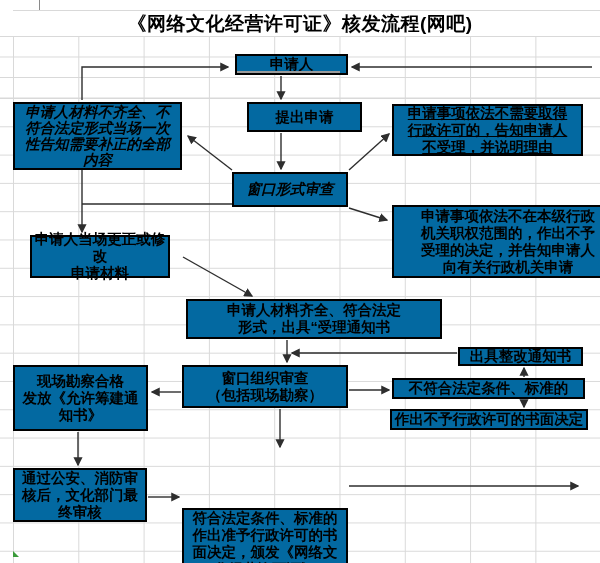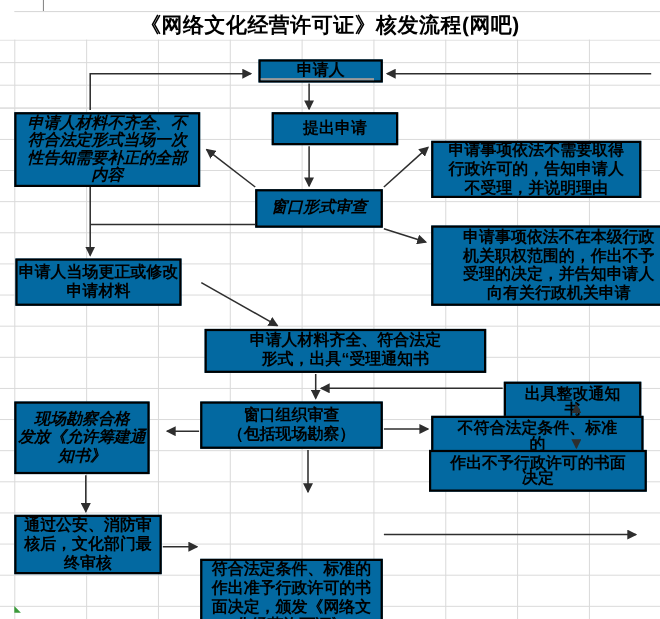--- a/index.html
+++ b/index.html
@@ -37,21 +37,21 @@
 
   .node{
     position:absolute;box-sizing:border-box;
     border:2px solid var(--border);background:#0369a1;
     display:flex;align-items:center;justify-content:center;
     text-align:center;white-space:pre-line;
     font-size:14.5px;line-height:17px;font-weight:bold;color:var(--ink);
     padding:0 1px;z-index:2;
   }
   .node.lh16{line-height:16px;}
-  .node.small{line-height:14.5px;padding:17px;}
+  .node.small{line-height:14.5px;padding:2px;}
 
   .applicant-underline{position:absolute;left:237px;top:71px;width:103px;height:1.5px;background:#9a9a9a;z-index:3;}
 
   svg.connectors{position:absolute;left:0;top:0;width:600px;height:563px;z-index:4;pointer-events:none;}
   svg.connectors line, svg.connectors polyline{stroke:var(--line);stroke-width:1.4;fill:none;}
   #ah path{fill:var(--line);}
 
   .cell-error-marker{
     position:absolute;left:13px;top:551px;width:0;height:0;z-index:1;
     border-bottom:6px solid var(--marker);border-right:6px solid transparent;
@@ -75,45 +75,45 @@
 
   <div class="node" style="left:235px;top:102px;width:115px;height:30px;margin-left:12px;">提出申请</div>
 
   <div class="node" style="left:232px;top:172px;width:116px;height:35px;font-style:italic;">窗口形式审查</div>
 
   <div class="node lh16" style="left:13px;top:102px;width:169px;height:68px;font-style:italic;">申请人材料不齐全、不
 符合法定形式当场一次
 性告知需要补正的全部
 内容</div>
 
-  <div class="node" style="left:392px;top:128px;width:191px;height:52px;">申请事项依法不需要取得
+  <div class="node" style="left:392px;top:104px;width:191px;height:52px;text-decoration:underline;">申请事项依法不需要取得
 行政许可的，告知申请人
 不受理，并说明理由</div>
 
   <div class="node" style="left:392px;top:205px;width:232px;height:73px;">申请事项依法不在本级行政
 机关职权范围的，作出不予
 受理的决定，并告知申请人
 向有关行政机关申请</div>
 
-  <div class="node" style="left:14px;top:235px;width:151px;height:43px;">申请人当场更正或修改
+  <div class="node" style="left:30px;top:235px;width:140px;height:43px;">申请人当场更正或修改
 申请材料</div>
 
   <div class="node" style="left:186px;top:299px;width:256px;height:40px;">申请人材料齐全、符合法定
 形式，出具“受理通知书</div>
 
   <div class="node" style="left:182px;top:365px;width:166px;height:43px;">窗口组织审查
 （包括现场勘察）</div>
 
   <div class="node small" style="left:458px;top:347px;width:125px;height:19px;">出具整改通知书</div>
 
   <div class="node small" style="left:392px;top:378px;width:193px;height:21px;">不符合法定条件、标准的</div>
 
   <div class="node small" style="left:390px;top:409px;width:198px;height:21px;">作出不予行政许可的书面决定</div>
 
-  <div class="node" style="left:13px;top:365px;width:123px;height:66px;font-style:italic;">现场勘察合格
+  <div class="node" style="left:13px;top:365px;width:135px;height:66px;">现场勘察合格
 发放《允许筹建通
 知书》</div>
 
   <div class="node" style="left:13px;top:468px;width:134px;height:54px;">通过公安、消防审
 核后，文化部门最
 终审核</div>
 
   <div class="node" style="left:182px;top:460px;width:166px;height:72px;margin-top:48px;">符合法定条件、标准的
 作出准予行政许可的书
 面决定，颁发《网络文

